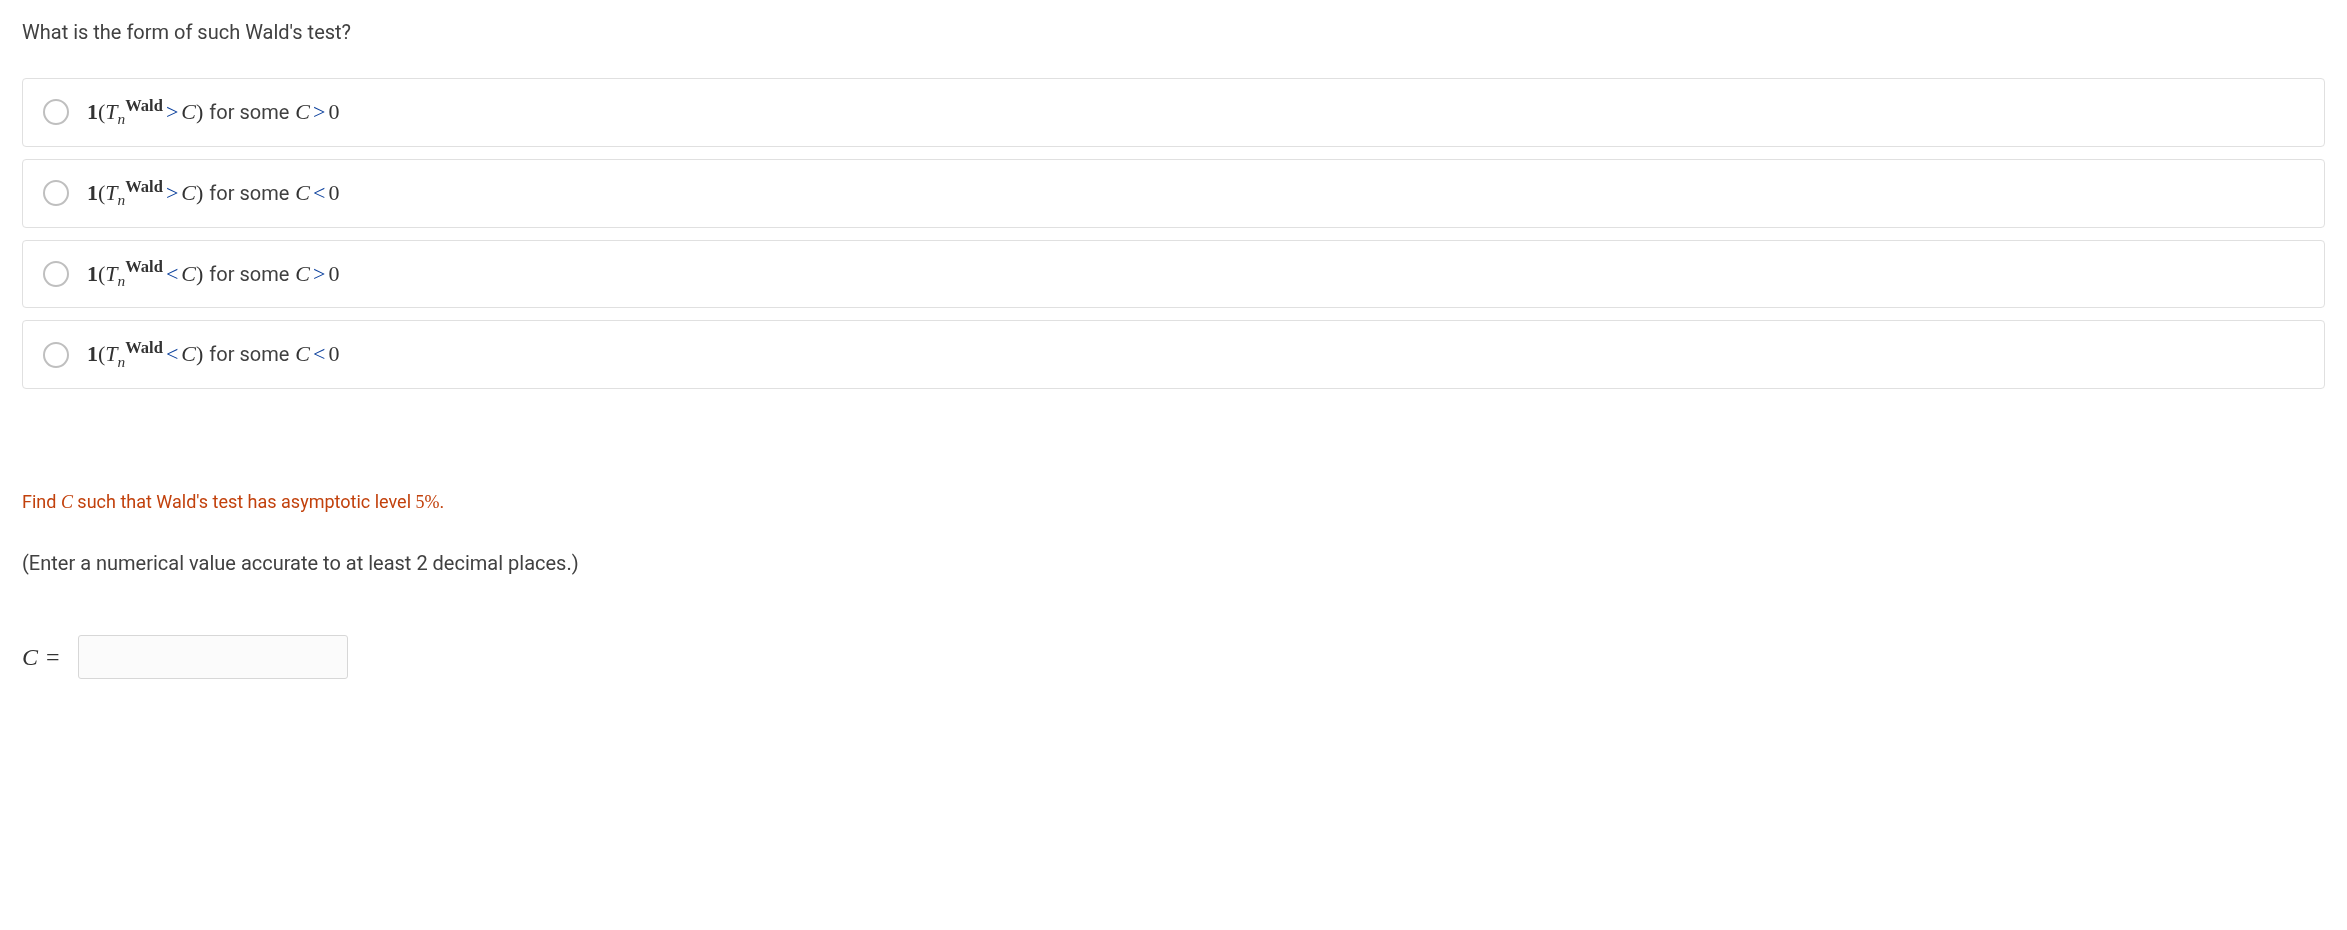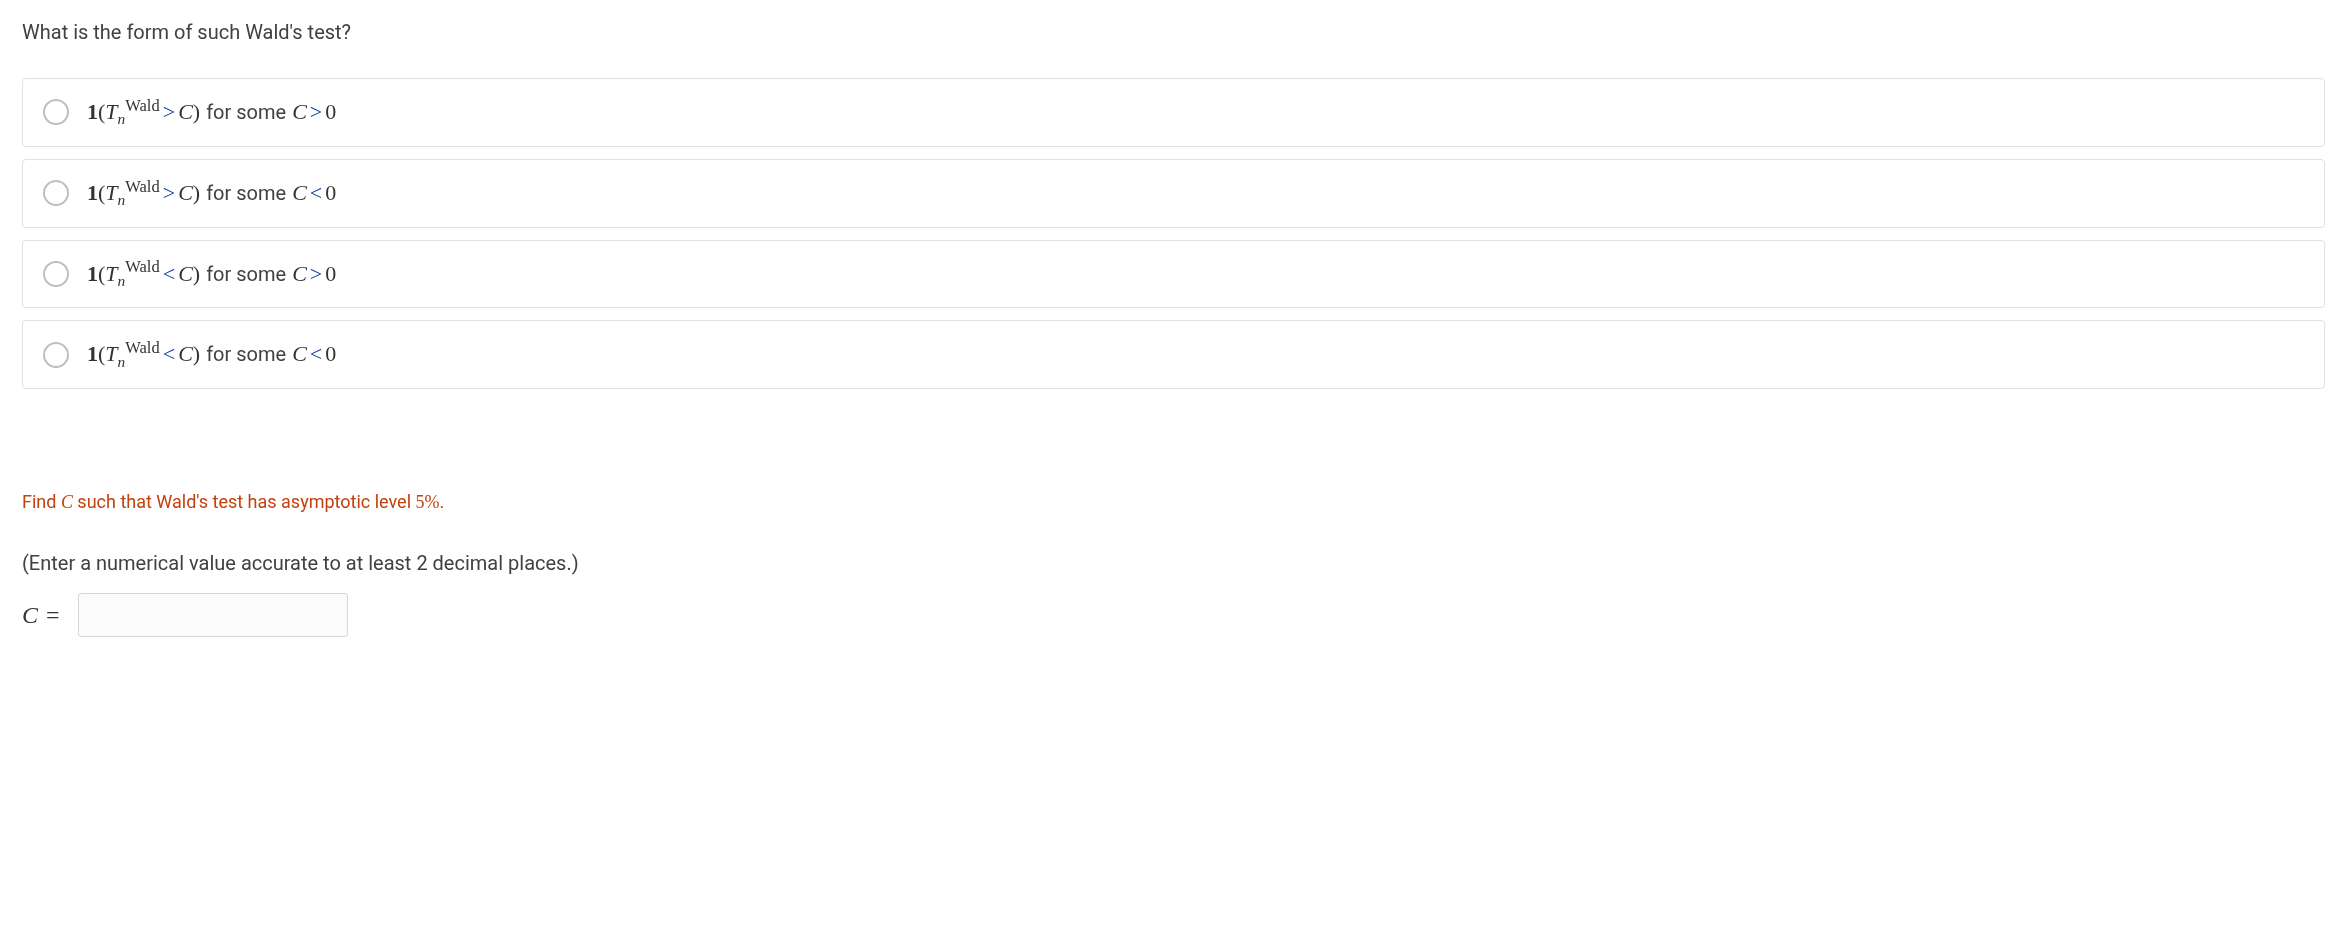--- a/index.html
+++ b/index.html
@@ -69,41 +69,42 @@
       top: 0.35em;
       font-style: italic;
       font-family: "Times New Roman", serif;
     }
     .sup {
       font-size: 0.75em;
       position: relative;
       top: -0.5em;
       font-style: normal;
       font-family: "Times New Roman", serif;
+      font-weight: bold;
     }
     .op-blue {
       color: #0a3f9c;
       font-family: "Times New Roman", serif;
       padding: 0 3px;
     }
     .plain {
       font-family: -apple-system, BlinkMacSystemFont, "Segoe UI", Roboto, "Helvetica Neue", Arial, sans-serif;
       font-size: 20px;
       color: #414141;
       padding: 0 6px;
     }
     .follow-q {
       font-size: 18px;
       color: #c2410c;
       margin-bottom: 34px;
     }
     .hint {
       font-size: 20px;
       color: #414141;
-      margin-bottom: 16px;
+      margin-bottom: 58px;
     }
     .answer-row {
       display: flex;
       align-items: center;
       gap: 18px;
     }
     .answer-label {
       font-family: "Times New Roman", serif;
       font-style: italic;
       font-size: 24px;

